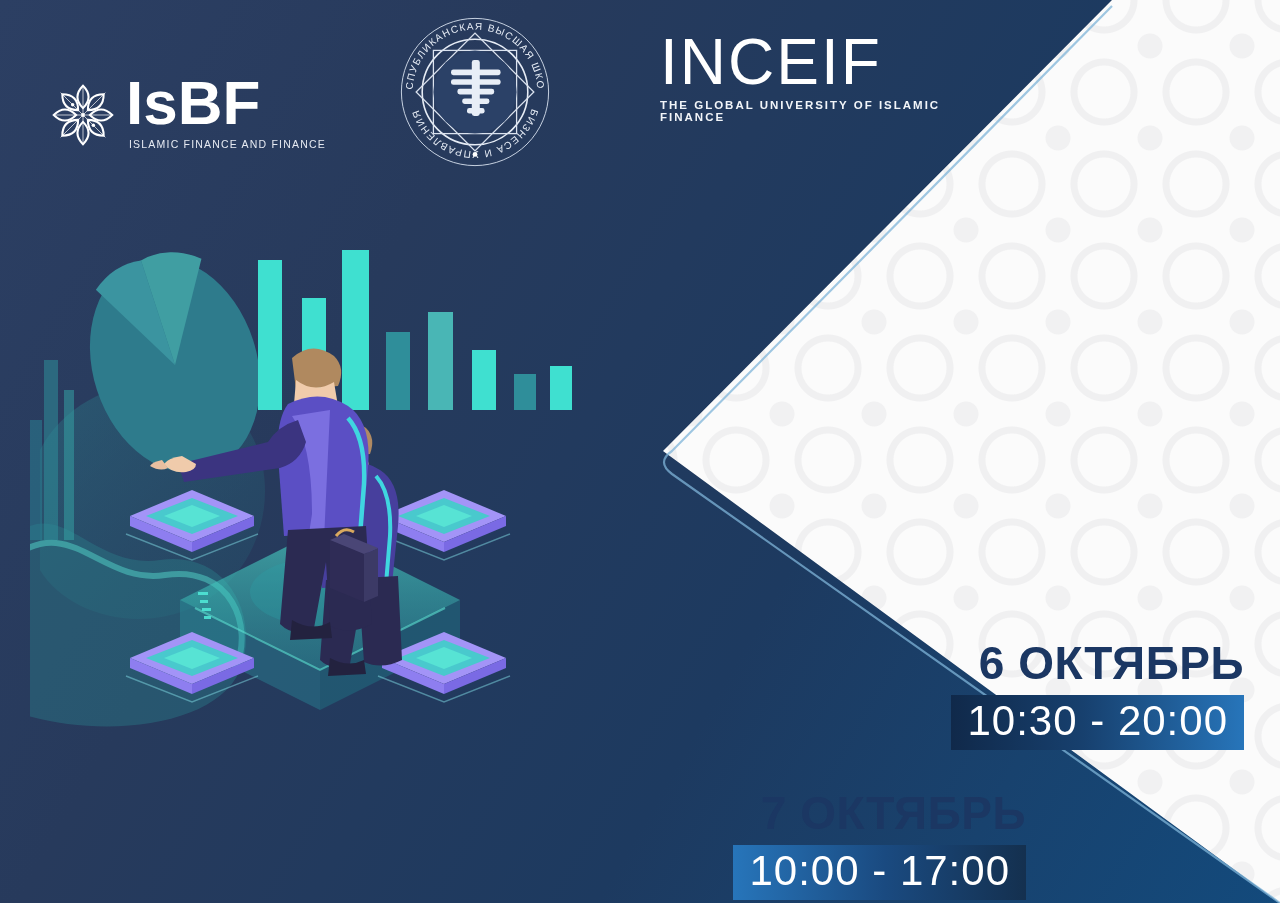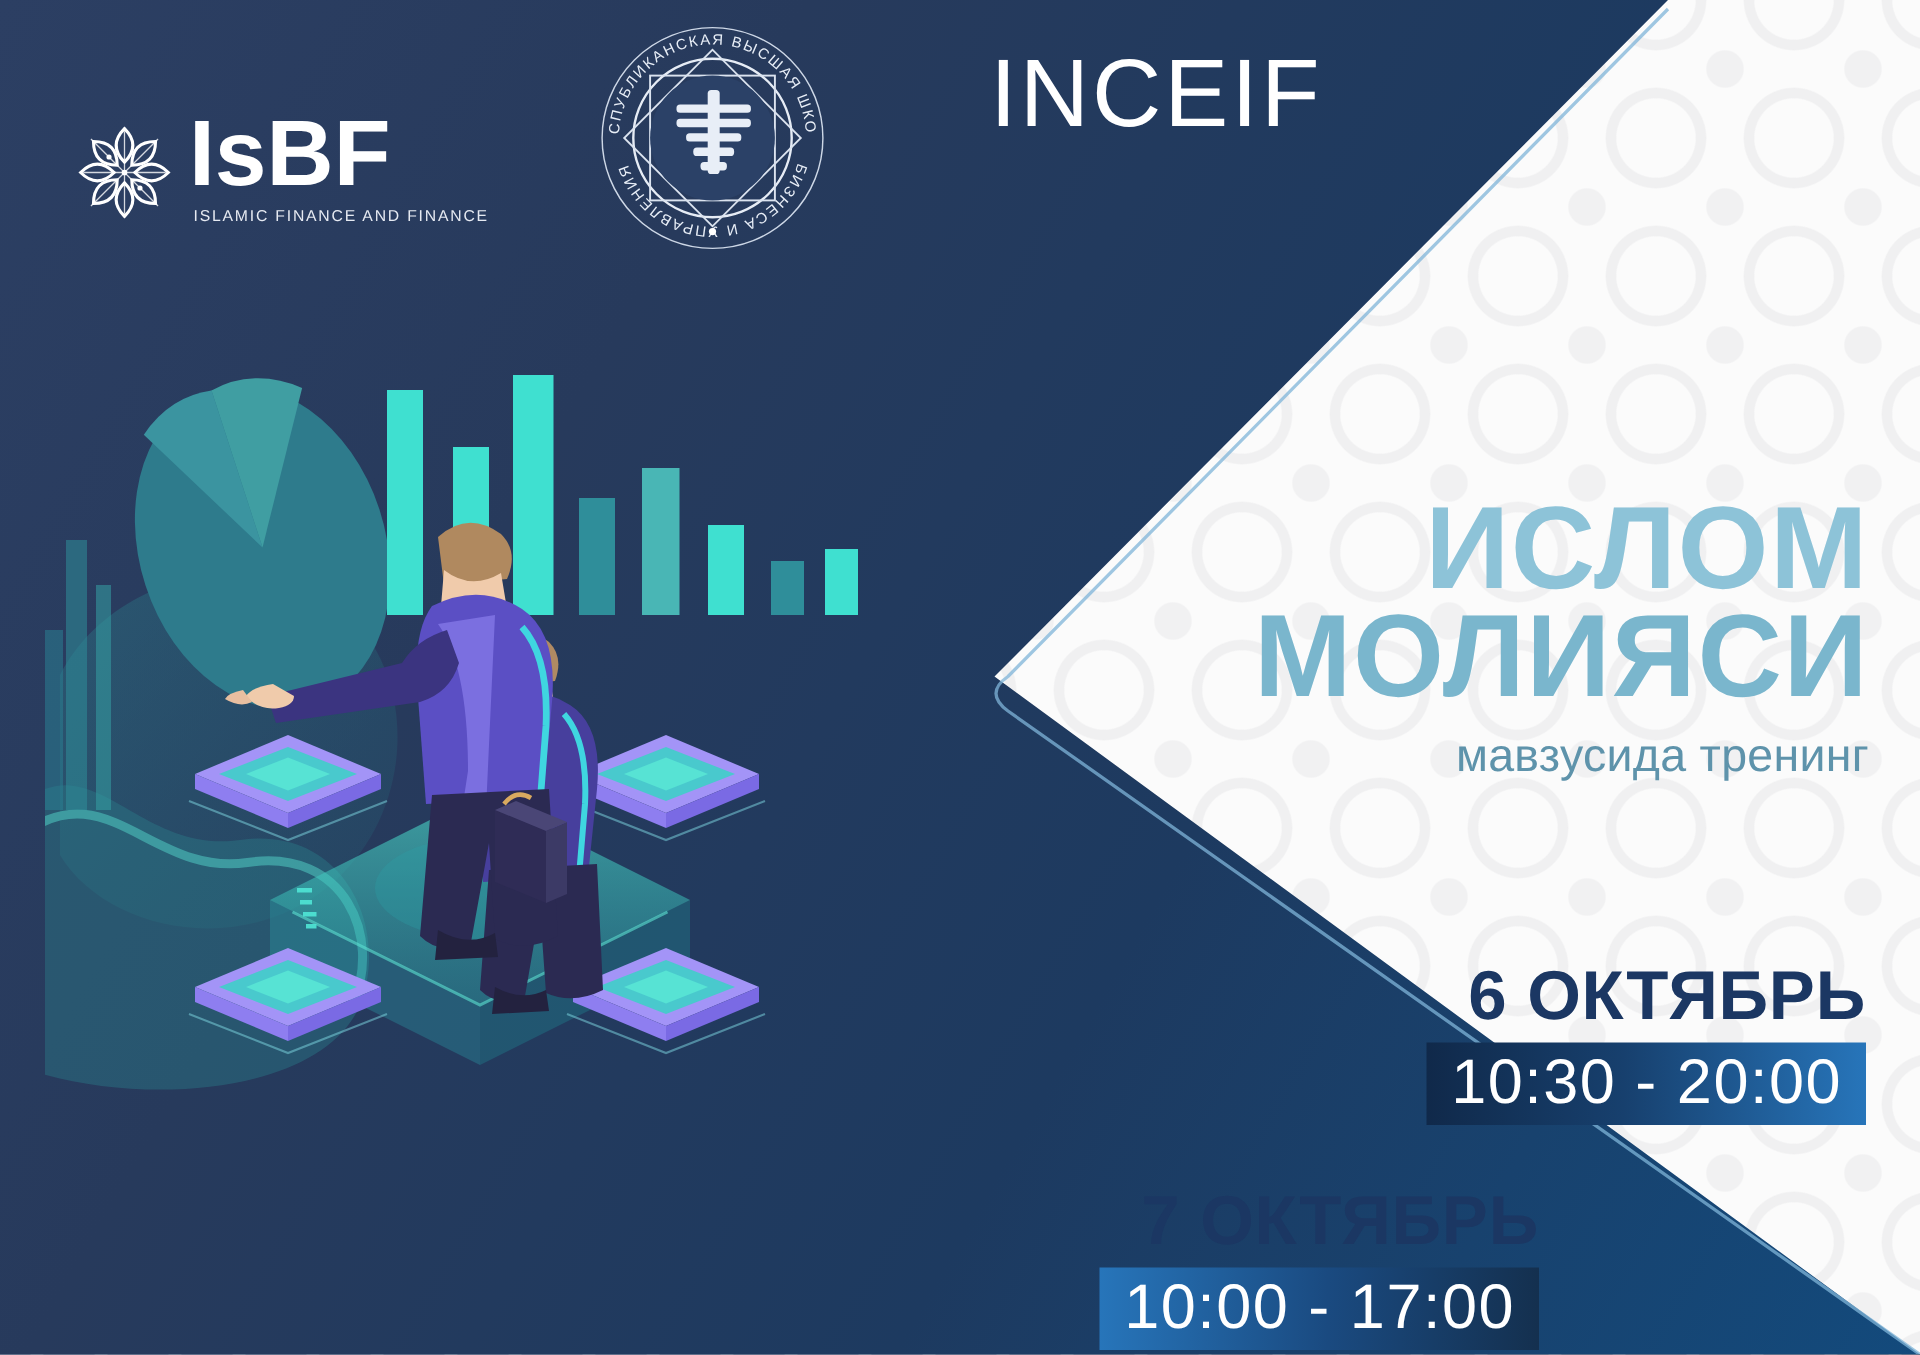--- a/index.html
+++ b/index.html
@@ -289,28 +289,24 @@
         <textPath href="#arcTop" startOffset="50%" text-anchor="middle">РЕСПУБЛИКАНСКАЯ ВЫСШАЯ ШКОЛА</textPath>
       </text>
       <text font-size="12.4" font-family="Liberation Sans, sans-serif" letter-spacing="1.6" fill="#e8eef7">
         <textPath href="#arcBot" startOffset="50%" text-anchor="middle">БИЗНЕСА И УПРАВЛЕНИЯ</textPath>
       </text>
       <circle cx="100" cy="178" r="3" fill="#ffffff"></circle>
     </svg>
 
     <div class="logo-inceif">
       <div class="inceif-name">INCEIF</div>
+      <div class="inceif-sub">THE GLOBAL UNIVERSITY OF ISLAMIC FINANCE</div>
     </div>
   </div>
 
-  <div class="headline">
-    <div class="h-line l1">ИСЛОМ</div>
-    <div class="h-line l2">МОЛИЯСИ</div>
-    <div class="h-sub">мавзусида тренинг</div>
-  </div>
 
   <div class="dateblock date-1">
     <div class="date-label">6 ОКТЯБРЬ</div>
     <div class="time-bar g1">
       <span class="time-text">10:30 - 20:00</span>
     </div>
   </div>
 
   <div class="dateblock date-2">
     <div class="date-label">7 ОКТЯБРЬ</div>

